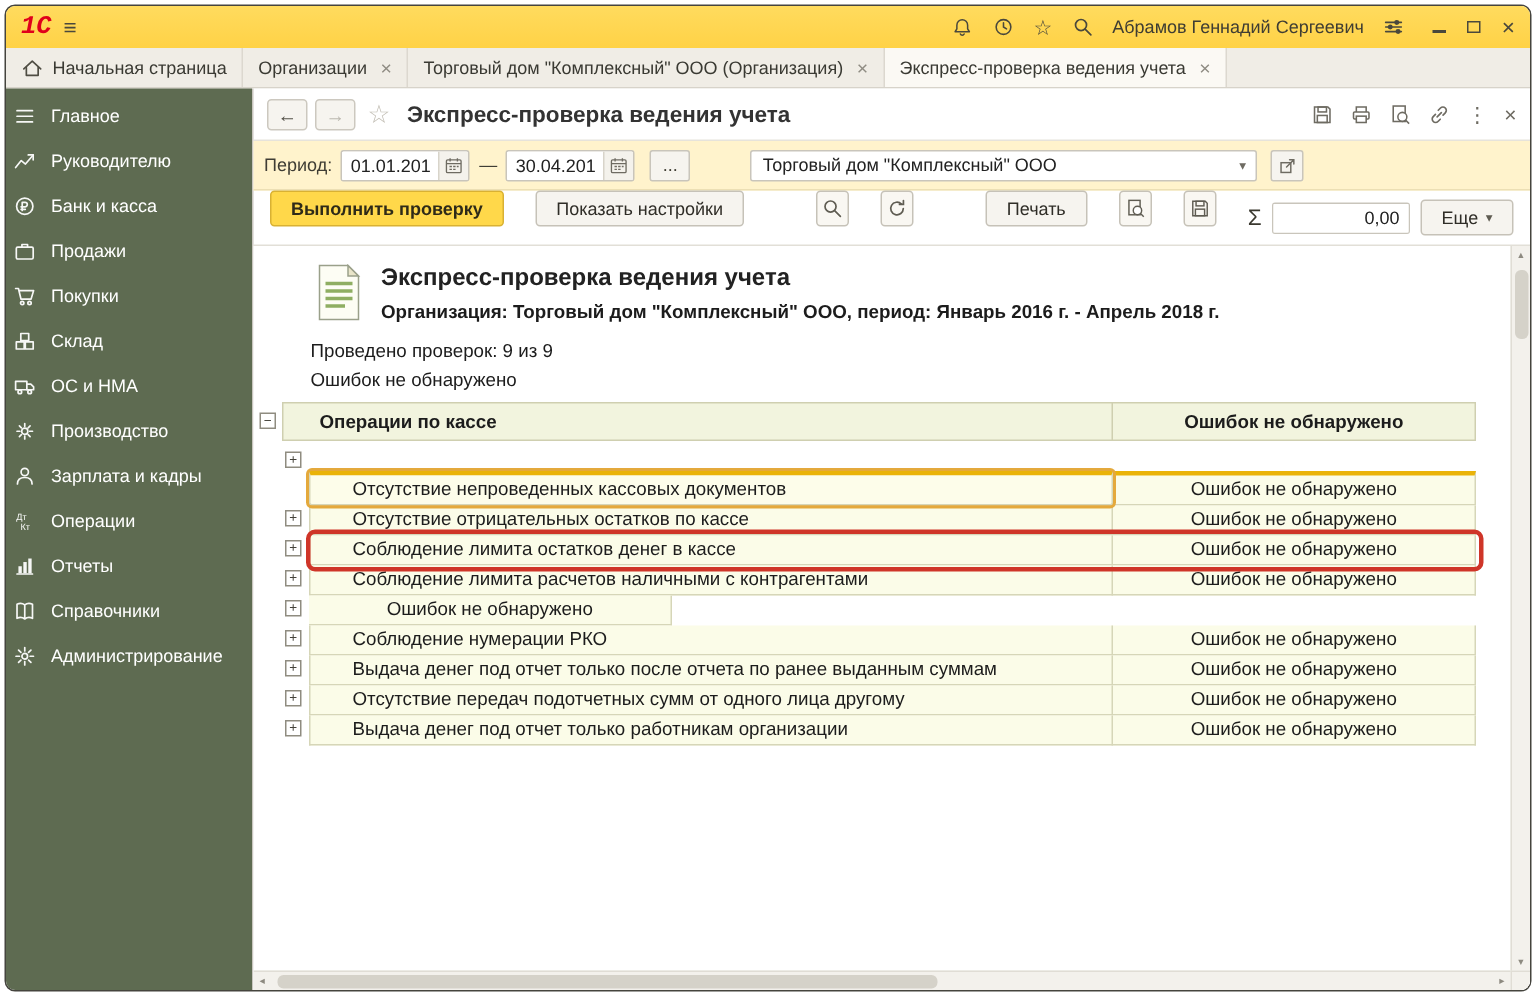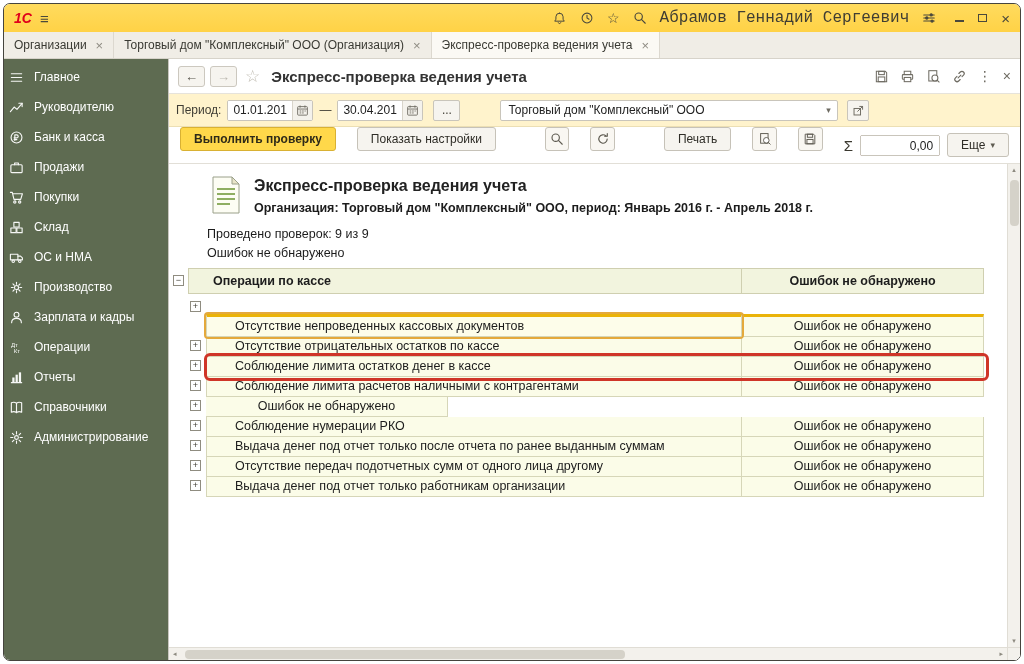--- a/index.html
+++ b/index.html
@@ -4,26 +4,26 @@
 <style>
   html,body{margin:0;padding:0;width:1024px;height:664px;background:#fff;overflow:hidden;
     font-family:"Liberation Sans",sans-serif;-webkit-font-smoothing:antialiased;}
   *{box-sizing:border-box;}
   .window{position:absolute;left:3px;top:3px;right:3px;bottom:3px;border:1px solid #45443e;
     border-radius:7px;overflow:hidden;display:flex;flex-direction:column;background:#fff;}
 
   
   .titlebar{flex:0 0 28px;background:linear-gradient(#ffdb5e,#ffd246);display:flex;align-items:center;
     padding:0 10px;gap:8px;color:#4a483c;font-size:12px;}
-  .logo{font-family:Liberation Sans, sans-serif;font-weight:bold;font-style:italic;font-size:14px;color:#e0001b;line-height:1;}
+  .logo{font-family:Liberation Mono, monospace;font-weight:bold;font-style:italic;font-size:17px;color:#e0001b;line-height:1;}
   .mainmenu{font-size:15px;color:#4a483c;cursor:default;}
   .win-title{margin-left:6px;color:#3f3d33;}
   .tb-right{margin-left:auto;display:flex;align-items:center;gap:13px;color:#4a483c;}
   .tb-right .g{font-size:14px;line-height:1;}
-  .username{font-size:16px;color:#3f3d33;font-family:Liberation Mono, monospace;}
+  .username{font-size:12px;color:#3f3d33;}
   .ctrl{display:flex;align-items:center;gap:14px;margin-left:6px;}
   .min-ic{display:inline-block;width:9px;border-bottom:2px solid #4a483c;height:8px;}
   .max-ic{display:inline-block;width:9px;height:8px;border:1.5px solid #4a483c;}
   .close-g{font-size:15px;line-height:1;}
 
   
   .tabbar{flex:0 0 27px;background:#f0ede6;border-bottom:1px solid #d7d3ca;display:flex;align-items:stretch;
     font-size:12px;color:#3a3a33;}
   .tab{display:flex;align-items:center;gap:6px;padding:0 10px;border-right:1px solid #dcd8cf;cursor:default;white-space:nowrap;}
   .tab.active{background:#fbf9f4;}
@@ -65,21 +65,21 @@
   
   .toolbar{flex:0 0 37px;display:flex;gap:21px;padding:0 11px;border-bottom:1px solid #e2dfd7;}
   .btn{height:24px;padding:0 13px;display:flex;align-items:center;gap:5px;border-radius:3px;font-size:12px;
     color:#2f2d27;background:#f6f4ef;border:1px solid #c6c2b8;cursor:default;white-space:nowrap;}
   .btn.primary{background:#ffd84a;border-color:#d9b133;font-weight:bold;color:#2e2a18;}
   .iconbtn{width:29px;height:24px;border:1px solid #c6c2b8;border-radius:3px;background:#f9f7f2;
     display:flex;align-items:center;justify-content:center;color:#5f5c52;}
   .tb-gap{width:8px;}
   .sum-group{margin-left:auto;display:flex;align-items:center;gap:7px;}
   .sigma{font-size:15px;color:#3a382f;}
-  .sumfield{width:80px;height:21px;border:1px solid #c9c5bb;border-radius:2px;background:#7f1d1d;}
+  .sumfield{width:92px;height:21px;border:1px solid #c9c5bb;border-radius:2px;background:#7f1d1d;}
   .sumfield input{width:100%;height:100%;border:none;outline:none;text-align:right;padding:0 6px;
     font:12px "Liberation Sans",sans-serif;color:#222;background:#fff;}
   .morebtn .arr{font-size:9px;color:#5f5c52;}
 
   
   .report{position:relative;flex:1;overflow:hidden;font-size:12.5px;color:#1c1c1c;background:#fff;}
   .report-inner{position:absolute;left:0;top:0;right:13px;bottom:13px;overflow:hidden;padding:9px 0 0 2px;}
   .rheader{display:flex;gap:13px;margin:3px 0 10px 40px;align-items:flex-start;}
   .rtitle{font-size:16px;font-weight:bold;color:#222;margin-top:1px;}
   .rsubtitle{font-size:12.5px;font-weight:bold;color:#1c1c1c;margin-top:6px;}
@@ -157,20 +157,29 @@
       <span class="ctrl">
         <span class="min-ic"></span>
         <span class="max-ic"></span>
         <span class="close-g">×</span>
       </span>
     </div>
   </div>
 
   <div class="tabbar">
       <div class="tab">
+        <span class="tab-ic">
+          <svg viewBox="0 0 16 16" width="15" height="15" fill="none" stroke="currentColor" stroke-width="1.2" stroke-linecap="round" stroke-linejoin="round">
+            <path d="M2 8.5 8 3l6 5.5"></path>
+            <path d="M3.8 7.5V13h8.4V7.5"></path>
+          </svg>
+        </span>
+        <span class="tab-label">Начальная страница</span>
+      </div>
+      <div class="tab">
         <span class="tab-label">Организации</span>
         <span class="tab-close">×</span>
       </div>
       <div class="tab">
         <span class="tab-label">Торговый дом "Комплексный" ООО (Организация)</span>
         <span class="tab-close">×</span>
       </div>
       <div class="tab active">
         <span class="tab-label">Экспресс-проверка ведения учета</span>
         <span class="tab-close">×</span>

